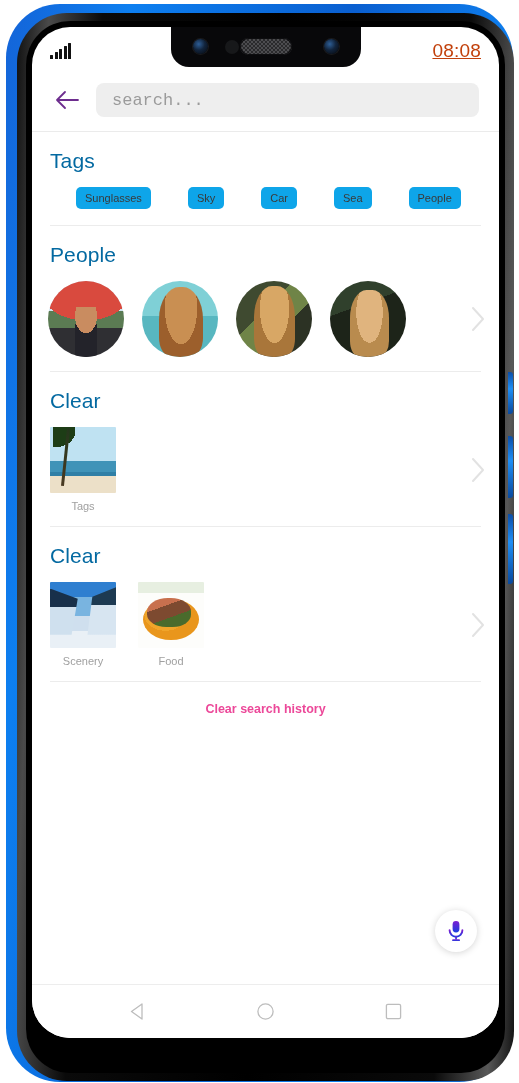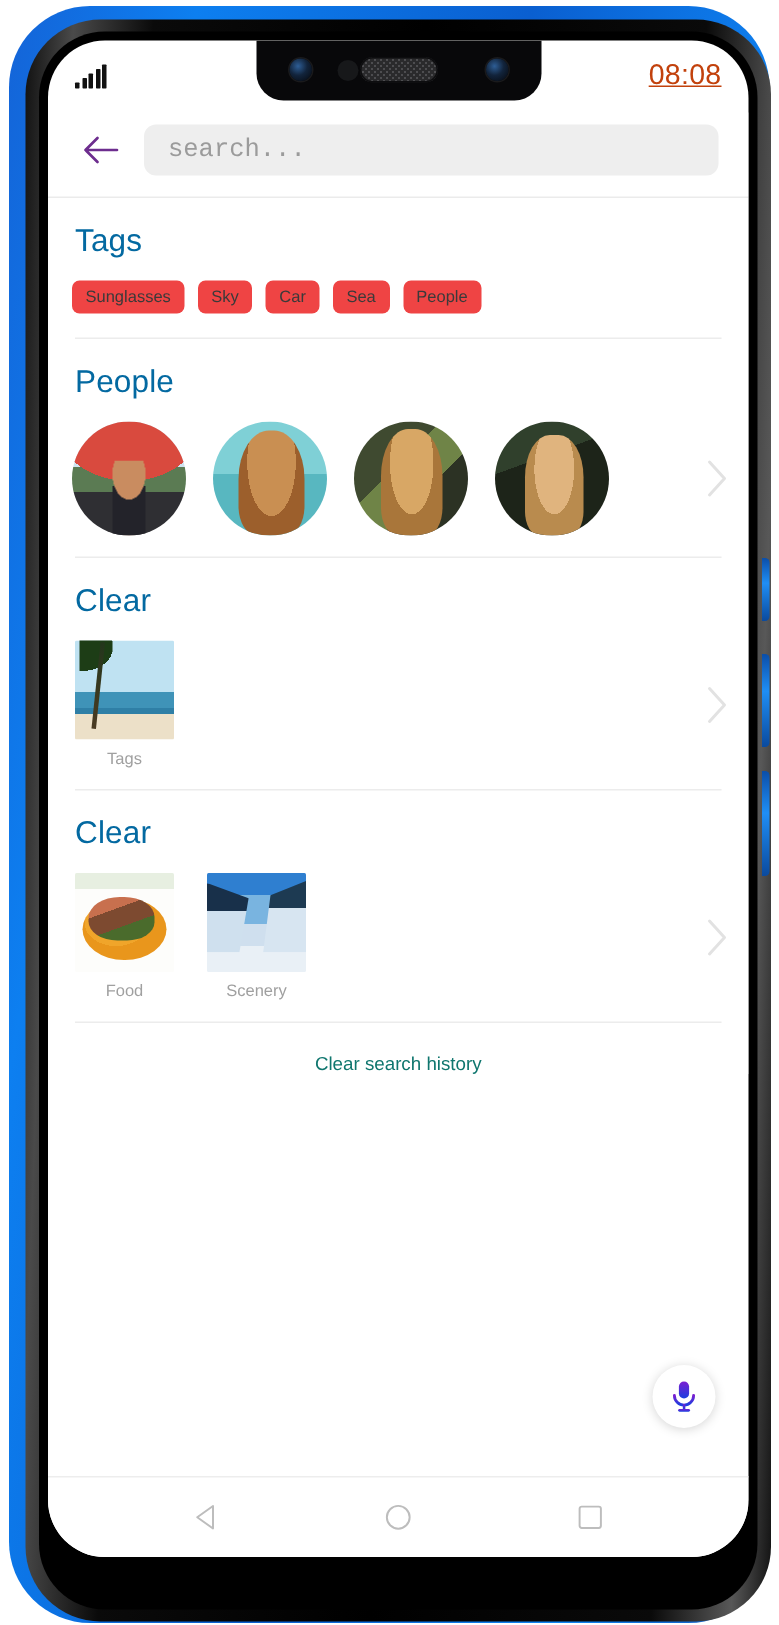--- a/index.html
+++ b/index.html
@@ -178,27 +178,28 @@
   }
 
   
   #tags-row {
     display: flex;
     gap: 9px;
     padding: 14px 0 16px 16px;
     flex-wrap: nowrap;
   }
   .tag-chip {
-    background: #ef4444;
+    background: #0ea5e9;
     border-radius: 5px;
     padding: 5px 9px;
     font-size: 11px;
     color: #3a3a3a;
     white-space: nowrap;
     cursor: pointer;
+    margin-left: 28px;
   }
 
   
   .cat-row {
     display: flex;
     align-items: center;
     padding: 14px 0 14px 0;
   }
   .cat-items {
     display: flex;
@@ -247,22 +248,22 @@
   }
 
   
   #clear-history-row {
     display: flex;
     justify-content: center;
     padding: 20px 0 0 0;
   }
   #clear-history-link {
     font-size: 12.5px;
-    font-weight: normal;
-    color: #0f766e;
+    font-weight: bold;
+    color: #ec4899;
     cursor: pointer;
   }
 
   
   #mic-fab {
     position: absolute;
     right: 22px;
     bottom: 86px;
     width: 42px; height: 42px;
     border-radius: 50%;
@@ -477,29 +478,29 @@
       </div>
       <div class="section-divider"></div>
 
       <div class="section">
         <div class="section-title">Clear</div>
       </div>
       <div class="cat-row">
         <div class="cat-items">
           <div class="thumb-cell">
             <div class="thumb">
+              <div class="img-fill ph-scenery"></div>
+            </div>
+            <div class="thumb-label">Scenery</div>
+          </div>
+          <div class="thumb-cell">
+            <div class="thumb">
               <div class="img-fill ph-food"></div>
             </div>
             <div class="thumb-label">Food</div>
-          </div>
-          <div class="thumb-cell">
-            <div class="thumb">
-              <div class="img-fill ph-scenery"></div>
-            </div>
-            <div class="thumb-label">Scenery</div>
           </div>
         </div>
         <div class="chevron-btn">
           <svg width="15" height="26" viewBox="0 0 15 26" aria-hidden="true">
             <path d="M2 2 L12 13 L2 24" fill="none" stroke="#e2e2e2" stroke-width="2" stroke-linecap="round" stroke-linejoin="round"></path>
           </svg>
         </div>
       </div>
       <div class="section-divider"></div>
 

